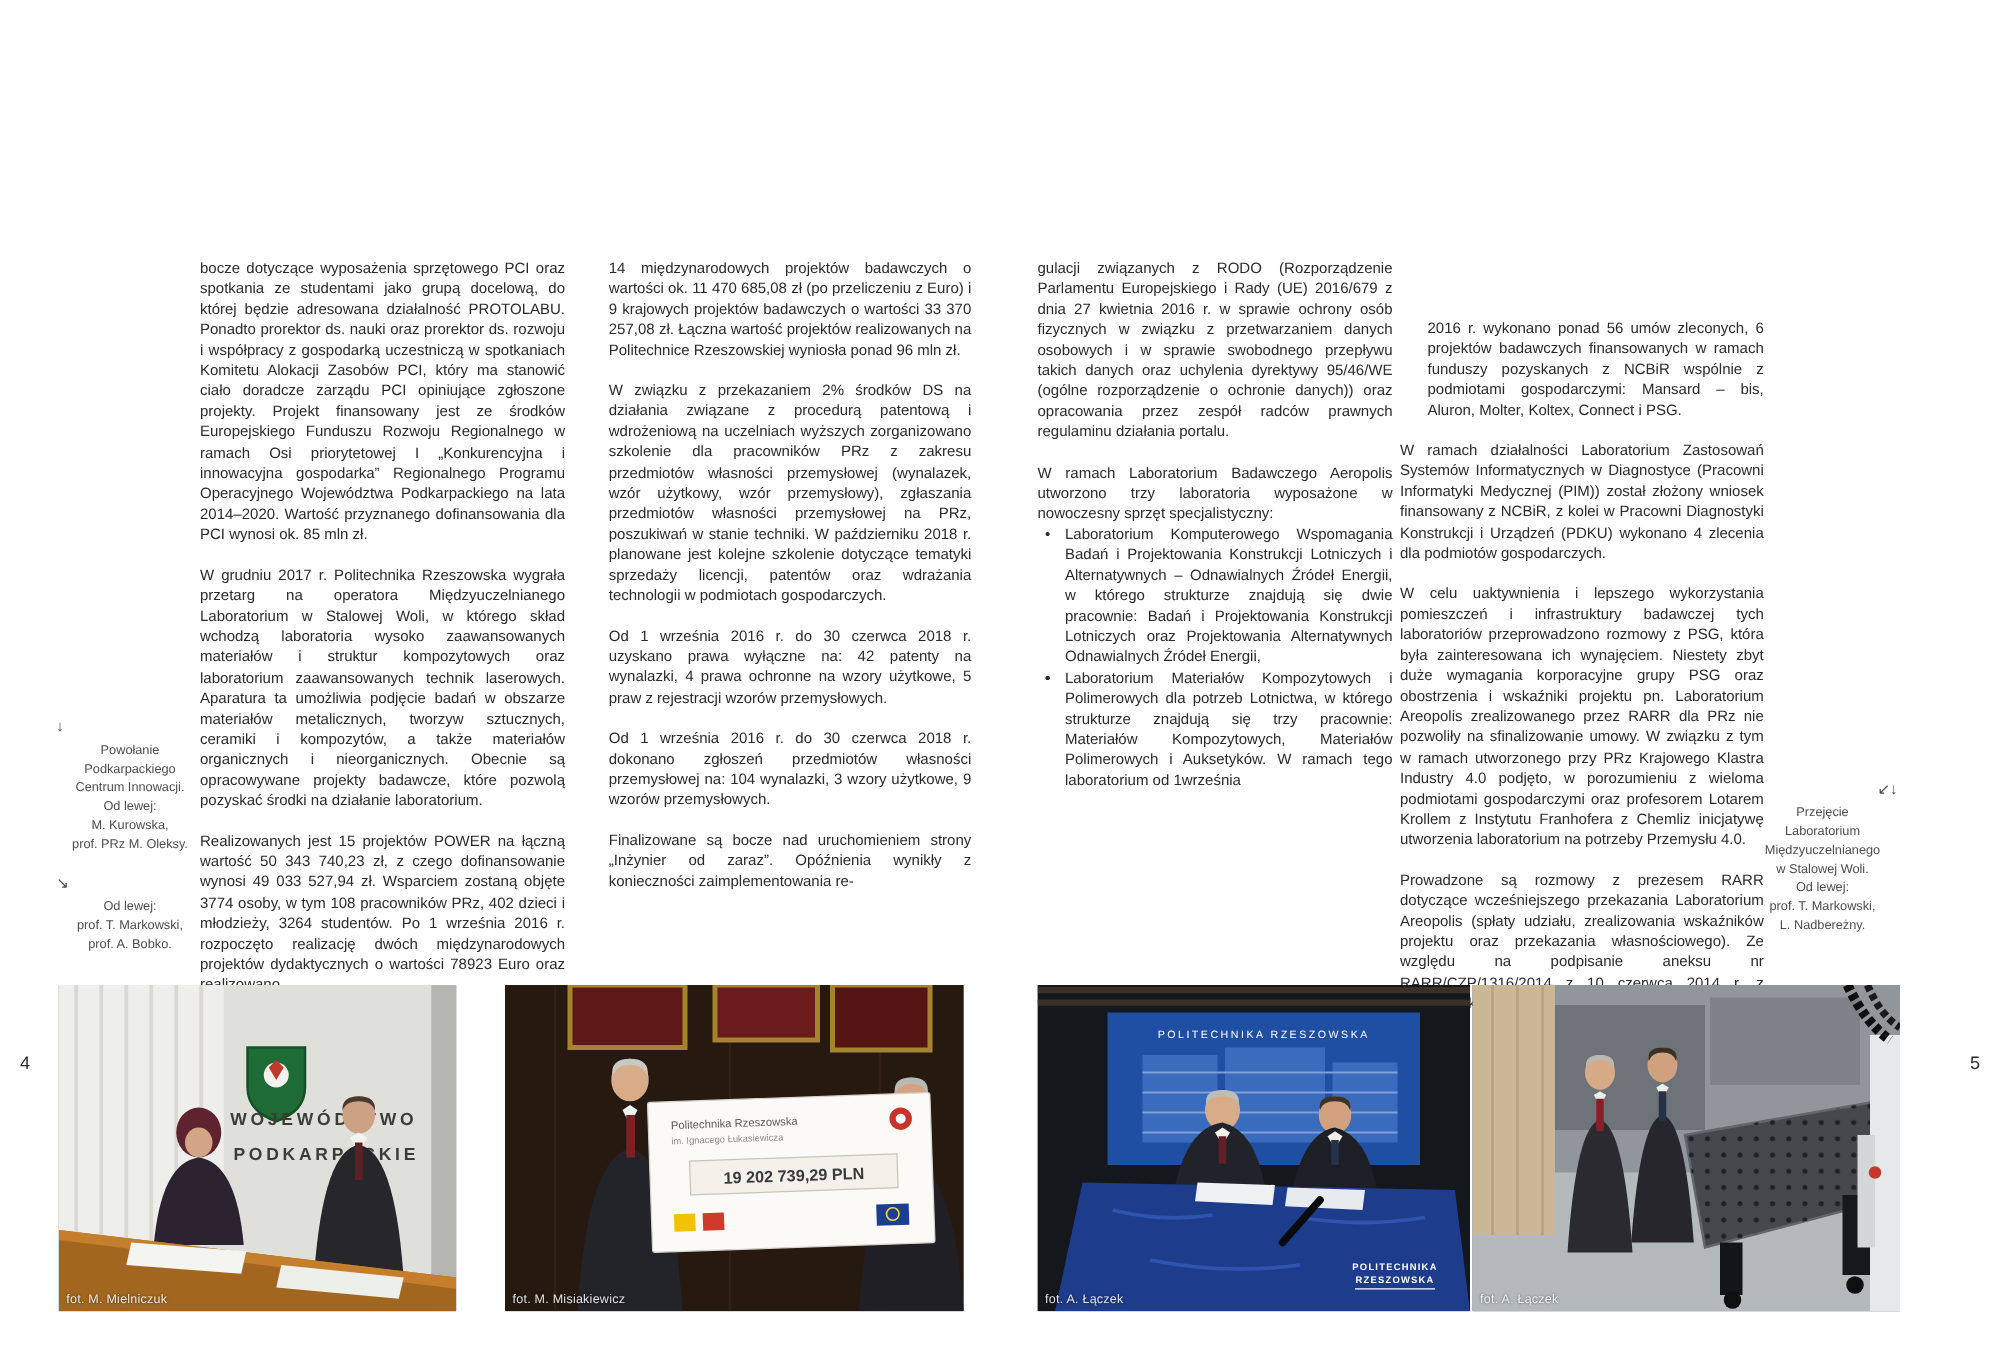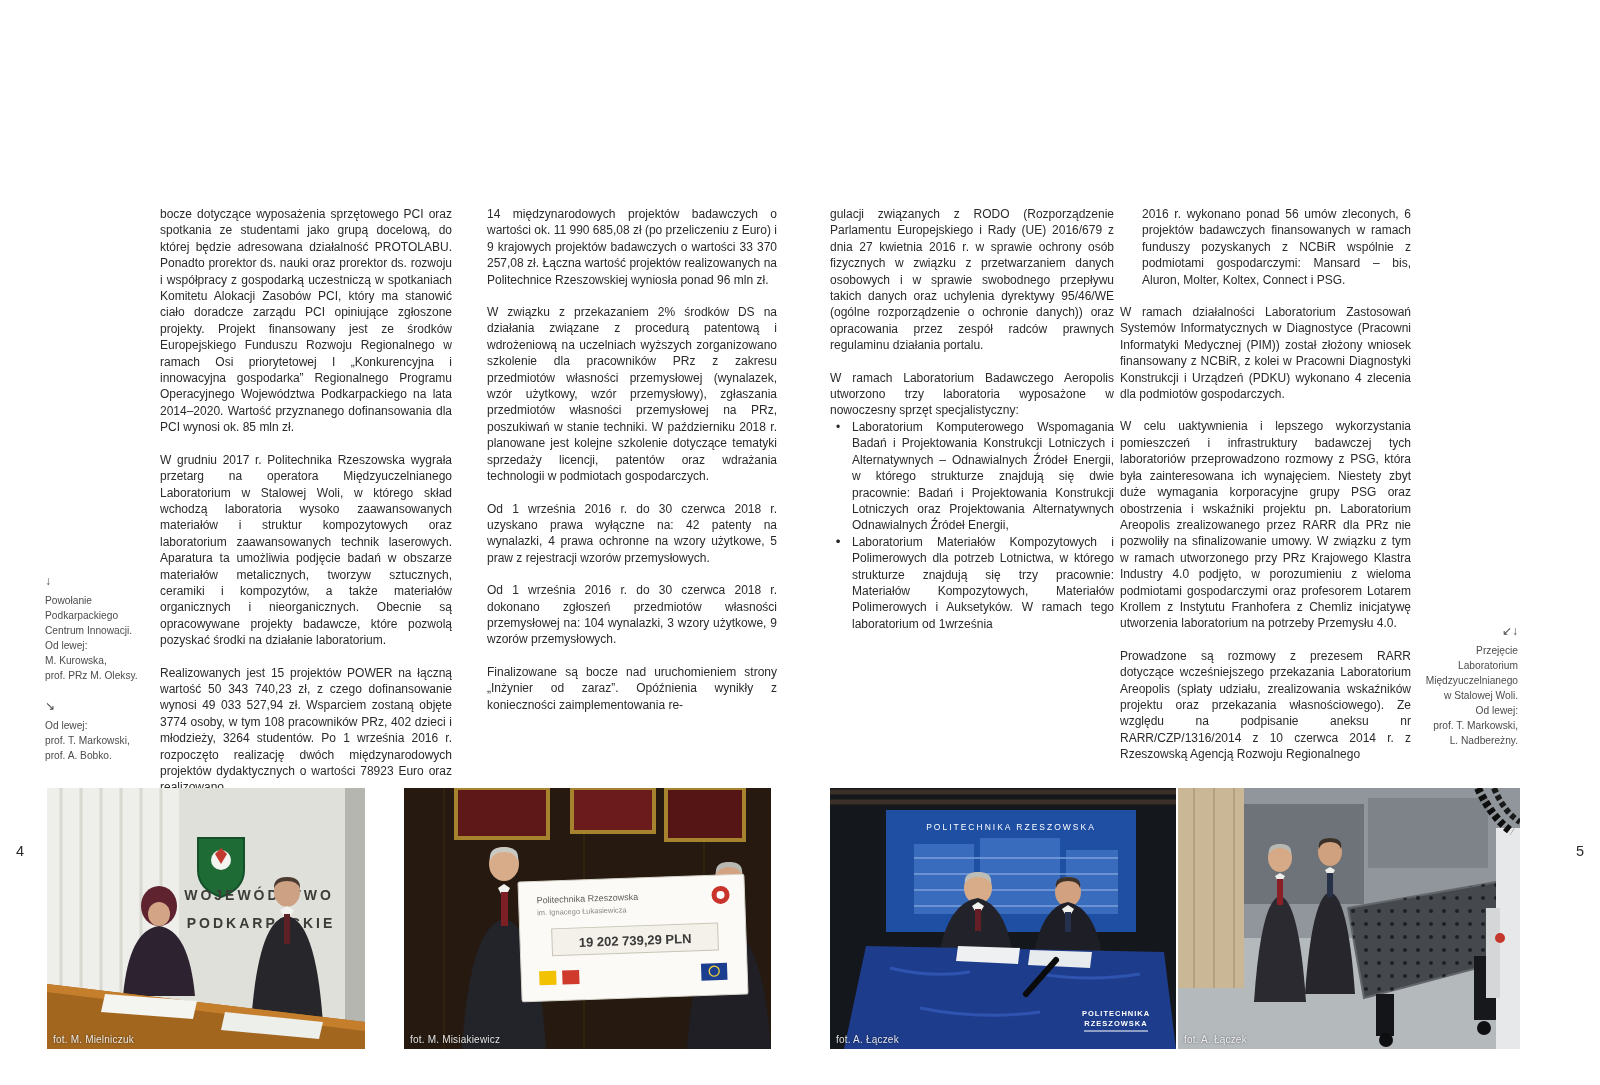--- a/index.html
+++ b/index.html
@@ -9,27 +9,27 @@
     background: #ffffff; overflow: hidden;
     font-family: "Liberation Sans", sans-serif;
     color: #2b2a29;
   }
   .textcol { position: absolute; top: 206px; font-size: 12px; line-height: 16.4px; }
   .col1 { left: 160px; width: 292px; }
   .col2 { left: 487px; width: 290px; }
   .col3 { left: 830px; width: 284px; }
   .col4 { left: 1120px; width: 291px; }
   .textcol p { margin: 0 0 16px 0; text-align: justify; hyphens: auto; }
-  .textcol p.indent-cont { padding-left: 22px; }
+  .textcol p.indent-cont { padding-left: 22px; margin-top: 48px; }
   ul.bullets { list-style: none; margin: 0 0 16px 0; padding: 0; }
   ul.bullets li { position: relative; padding-left: 22px; text-align: justify; hyphens: auto; margin: 0; }
   ul.bullets li .bullet { position: absolute; left: 6px; top: 0; }
   .sidecap { position: absolute; font-size: 10.2px; line-height: 15px; color: #4c4c4e; }
   .sidecap .arrow { display: block; font-size: 12px; margin-bottom: 4px; color: #4c4c4e; }
-  .sidecap .cap-text { white-space: pre-line; }
+  .sidecap .cap-text { white-space: pre-line; text-align: center; }
   .cap-left { left: 45px; top: 574px; width: 118px; text-align: left; }
   .cap-left .block2 { margin-top: 16px; }
   .cap-right { right: 82px; top: 624px; width: 120px; text-align: right; }
   .pagenum { position: absolute; top: 843px; font-size: 14.5px; color: #2b2a29; }
   .pagenum-left { left: 16px; }
   .pagenum-right { right: 16px; }
   .photo { position: absolute; top: 788px; height: 261px; overflow: hidden; background: #777; }
   .photo svg { display: block; width: 100%; height: 100%; }
   .photo .credit {
     position: absolute; left: 6px; bottom: 4px;
@@ -76,21 +76,21 @@
 L. Nadbereżny.</div>
   </div>
 
   <div class="textcol col1">
     <p>bocze dotyczące wyposażenia sprzętowego PCI oraz spotkania ze studentami jako grupą docelową, do której będzie adresowana działalność PROTOLABU. Ponadto prorektor ds. nauki oraz prorektor ds. rozwoju i współpracy z gospodarką uczestniczą w spotkaniach Komitetu Alokacji Zasobów PCI, który ma stanowić ciało doradcze zarządu PCI opiniujące zgłoszone projekty. Projekt finansowany jest ze środków Europejskiego Funduszu Rozwoju Regionalnego w ramach Osi priorytetowej I „Konkurencyjna i innowacyjna gospodarka” Regionalnego Programu Operacyjnego Województwa Podkarpackiego na lata 2014–2020. Wartość przyznanego dofinansowania dla PCI wynosi ok. 85 mln zł.</p>
     <p>W grudniu 2017 r. Politechnika Rzeszowska wygrała przetarg na operatora Międzyuczelnianego Laboratorium w Stalowej Woli, w którego skład wchodzą laboratoria wysoko zaawansowanych materiałów i struktur kompozytowych oraz laboratorium zaawansowanych technik laserowych. Aparatura ta umożliwia podjęcie badań w obszarze materiałów metalicznych, tworzyw sztucznych, ceramiki i kompozytów, a także materiałów organicznych i nieorganicznych. Obecnie są opracowywane projekty badawcze, które pozwolą pozyskać środki na działanie laboratorium.</p>
     <p>Realizowanych jest 15 projektów POWER na łączną wartość 50 343 740,23 zł, z czego dofinansowanie wynosi 49 033 527,94 zł. Wsparciem zostaną objęte 3774 osoby, w tym 108 pracowników PRz, 402 dzieci i młodzieży, 3264 studentów. Po 1 września 2016 r. rozpoczęto realizację dwóch międzynarodowych projektów dydaktycznych o wartości 78923 Euro oraz realizowano</p>
   </div>
 
   <div class="textcol col2">
-    <p>14 międzynarodowych projektów badawczych o wartości ok. 11 990 685,08 zł (po przeliczeniu z Euro) i 9 krajowych projektów badawczych o wartości 33 370 257,08 zł. Łączna wartość projektów realizowanych na Politechnice Rzeszowskiej wyniosła ponad 96 mln zł.</p>
+    <p>14 międzynarodowych projektów badawczych o wartości ok. 11 470 685,08 zł (po przeliczeniu z Euro) i 9 krajowych projektów badawczych o wartości 33 370 257,08 zł. Łączna wartość projektów realizowanych na Politechnice Rzeszowskiej wyniosła ponad 96 mln zł.</p>
     <p>W związku z przekazaniem 2% środków DS na działania związane z procedurą patentową i wdrożeniową na uczelniach wyższych zorganizowano szkolenie dla pracowników PRz z zakresu przedmiotów własności przemysłowej (wynalazek, wzór użytkowy, wzór przemysłowy), zgłaszania przedmiotów własności przemysłowej na PRz, poszukiwań w stanie techniki. W październiku 2018 r. planowane jest kolejne szkolenie dotyczące tematyki sprzedaży licencji, patentów oraz wdrażania technologii w podmiotach gospodarczych.</p>
     <p>Od 1 września 2016 r. do 30 czerwca 2018 r. uzyskano prawa wyłączne na: 42 patenty na wynalazki, 4 prawa ochronne na wzory użytkowe, 5 praw z rejestracji wzorów przemysłowych.</p>
     <p>Od 1 września 2016 r. do 30 czerwca 2018 r. dokonano zgłoszeń przedmiotów własności przemysłowej na: 104 wynalazki, 3 wzory użytkowe, 9 wzorów przemysłowych.</p>
     <p>Finalizowane są bocze nad uruchomieniem strony „Inżynier od zaraz”. Opóźnienia wynikły z konieczności zaimplementowania re-</p>
   </div>
 
   <div class="textcol col3">
     <p>gulacji związanych z RODO (Rozporządzenie Parlamentu Europejskiego i Rady (UE) 2016/679 z dnia 27 kwietnia 2016 r. w sprawie ochrony osób fizycznych w związku z przetwarzaniem danych osobowych i w sprawie swobodnego przepływu takich danych oraz uchylenia dyrektywy 95/46/WE (ogólne rozporządzenie o ochronie danych)) oraz opracowania przez zespół radców prawnych regulaminu działania portalu.</p>
     <p style="margin-bottom:0">W ramach Laboratorium Badawczego Aeropolis utworzono trzy laboratoria wyposażone w nowoczesny sprzęt specjalistyczny:</p>
     <ul class="bullets">

